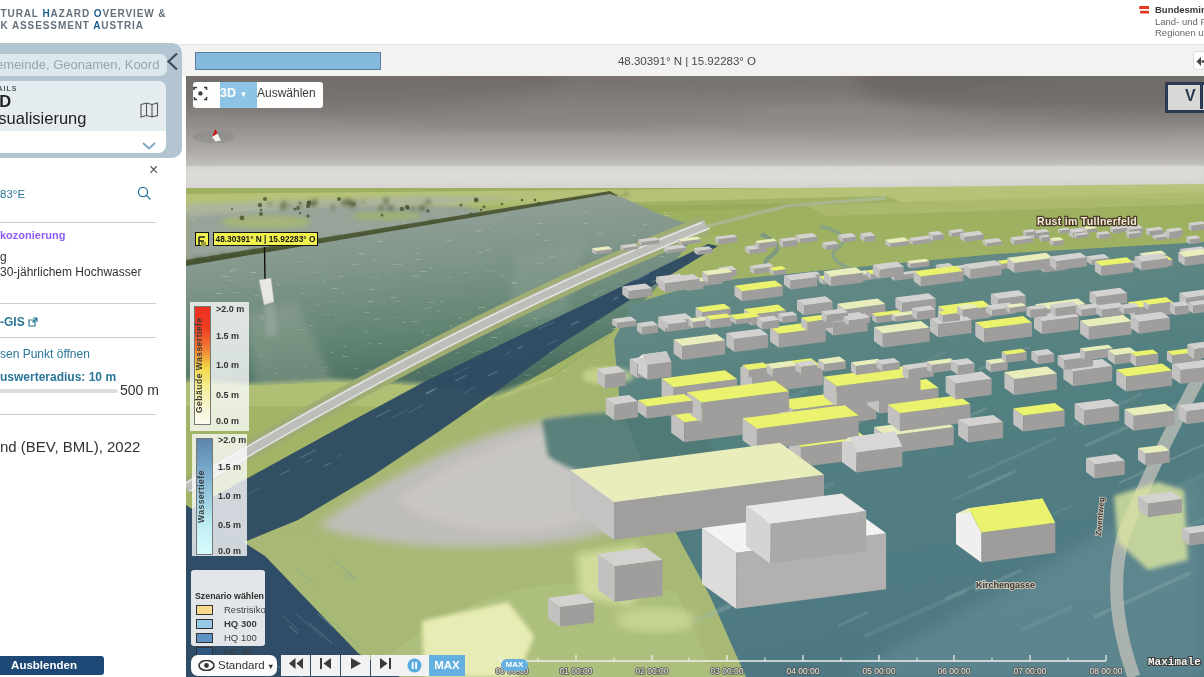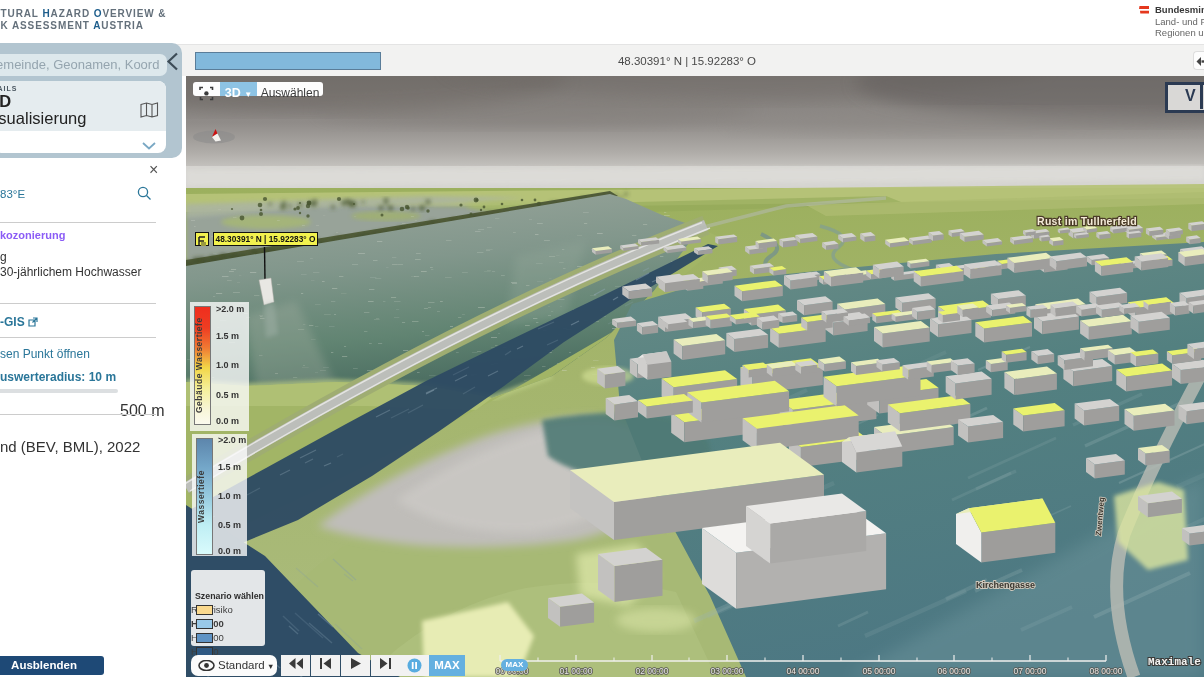--- a/index.html
+++ b/index.html
@@ -11,38 +11,38 @@
 #ministry .t{font-weight:bold;color:#383838}
 #flag{position:absolute;left:1138px;top:6px}
 
 #toolbar{position:absolute;left:170px;top:44px;width:1034px;height:32px;background:#f2f2f1;border-top:1px solid #e4e4e4;z-index:20}
 #progress{position:absolute;left:25px;top:7px;width:186px;height:18px;background:#82b9dc;border:1px solid #5a7d99}
 #coords{position:absolute;left:0;top:0;width:1034px;height:32px;text-align:center;line-height:32px;font-size:11.5px;color:#4a4a4a}
 #tbbtn{position:absolute;left:1023px;top:6px;width:14px;height:19px;background:#fdfdfd;border:1px solid #ddd;border-radius:4px 0 0 4px;border-right:none;color:#444;font-size:11px;text-align:center;line-height:18px}
 
 #map{position:absolute;left:186px;top:76px;width:1018px;height:601px;z-index:5;overflow:hidden}
 
-.mapbtn{position:absolute;height:14px;background:#fdfdfd;color:#3c3c3c;font-size:12.5px;line-height:23px;text-align:center;z-index:10}
+.mapbtn{position:absolute;height:26px;background:#fdfdfd;color:#3c3c3c;font-size:12.5px;line-height:23px;z-index:10}
 #btnfocus{left:7px;top:6px;width:27px;border-radius:3px 0 0 3px}
 #btn3d{left:34px;top:6px;width:37px;background:#8dc3e4;color:#fff;font-weight:bold}
 #btnsel{left:71px;top:6px;width:66px;border-radius:0 3px 3px 0;font-size:12px}
 
 .legend{position:absolute;background:rgba(252,252,252,.78);z-index:10}
 #leg1{left:4px;top:226px;width:59px;height:129px}
 #leg2{left:6px;top:358px;width:55px;height:122px}
 .lbar{position:absolute;left:4px;top:4px;width:17px;border:1px solid #777}
 #leg1 .lbar{height:119px;background:linear-gradient(180deg,#ef2e1e 0%,#ef3d22 18%,#f07a33 35%,#f2d748 52%,#f4ef9a 70%,#f8f6d8 88%,#fbfaee 100%)}
 #leg2 .lbar{height:117px;background:linear-gradient(180deg,#5d86ac 0%,#74a7c9 25%,#97cbdf 50%,#bfeef4 75%,#d9fbfc 100%)}
 .vlabel{position:absolute;left:4px;top:4px;width:17px;text-align:center;color:#3c3c3c;font-size:8.5px;font-weight:bold;writing-mode:vertical-rl;transform:rotate(180deg);letter-spacing:.5px}
 .ticks{position:absolute;left:26px;top:0;font-size:9px;color:#333;font-weight:bold}
 .ticks div{position:absolute;left:0;white-space:nowrap}
 
 #scen{position:absolute;left:5px;top:494px;width:74px;height:76px;background:rgba(243,243,243,.92);border-radius:3px;z-index:10;font-size:9.5px;color:#3d3d3d}
 #scen .ti{font-weight:bold;margin:21px 0 2px 4px;font-size:8.8px;color:#2e2e2e;white-space:nowrap}
-#scen .row{position:relative;height:14px;line-height:14px;}
+#scen .row{position:relative;height:14px;line-height:14px;padding-left:33px}
 #scen .sw{position:absolute;left:5px;top:1.5px;width:17px;height:10px;border:1px solid #333}
 
 #stdbtn{position:absolute;left:5px;top:579px;width:86px;height:21px;background:#fbfbfb;border-radius:7px;z-index:10;font-size:12px;color:#333;line-height:21px}
 .pbtn{position:absolute;top:579px;width:29px;height:21px;background:#f2f2f2;z-index:10;text-align:center;line-height:21px;color:#333;font-size:11px}
 #maxbtn{position:absolute;left:243px;top:579px;width:36px;height:21px;background:#64b0e0;color:#fff;font-weight:bold;font-size:11.5px;text-align:center;line-height:21px;z-index:10}
 #maxpill{position:absolute;left:315px;top:583px;width:27px;height:12px;background:#64b0e0;border-radius:6px;color:#fff;font-size:8px;font-weight:bold;text-align:center;line-height:12px;z-index:10}
 
 #sidebar{position:absolute;left:0;top:43px;width:170px;height:634px;background:#fff;z-index:40}
 #searchwrap{position:absolute;left:-10px;top:0;width:192px;height:115px;background:#b2c5d0;border-radius:0 10px 10px 0}
 #searchbox{position:absolute;left:-2px;top:11px;width:179px;height:22px;background:#dde8ec;border-radius:7px;color:#95a5af;font-size:13px;line-height:22px;padding-left:7px;overflow:hidden}
@@ -1348,18 +1348,18 @@
   <div class="abs" style="left:0;top:71px;font-size:11px;color:#8b5cf6;font-weight:bold">kozonierung</div>
   <div class="abs" style="left:0;top:92px;font-size:12px;color:#333;line-height:14.6px">g<br>30-jährlichem Hochwasser</div>
   <div class="hr" style="top:145px"></div>
   <div class="abs blue" style="left:0;top:157px;font-size:12px;font-weight:bold">-GIS <svg width="10" height="10" viewBox="0 0 10 10" style="vertical-align:-1px">
           <path d="M1 3h6v6H1zM5 1h4v4M9 1L4.5 5.5" fill="none" stroke="#2a7699" stroke-width="1.2"></path>
         </svg></div>
   <div class="hr" style="top:179px"></div>
   <div class="abs blue" style="left:0;top:189px;font-size:12px">sen Punkt öffnen</div>
   <div class="abs blue" style="left:0;top:212px;font-size:12px;font-weight:bold">uswerteradius: 10 m</div>
   <div class="abs" style="left:-30px;top:231px;width:148px;height:4px;background:#dcdfe1;border-radius:2px"></div>
-  <div class="abs" style="left:120px;top:244px;font-size:16px;color:#333">500 m</div>
+  <div class="abs" style="left:120px;top:224px;font-size:14px;color:#333">500 m</div>
   <div class="hr" style="top:256px"></div>
   <div class="abs" style="left:0;top:280px;font-size:15px;color:#333;white-space:nowrap">nd (BEV, BML), 2022</div>
   <div id="ausblenden">Ausblenden</div>
  </div>
 </div>
 
 </body></html>

